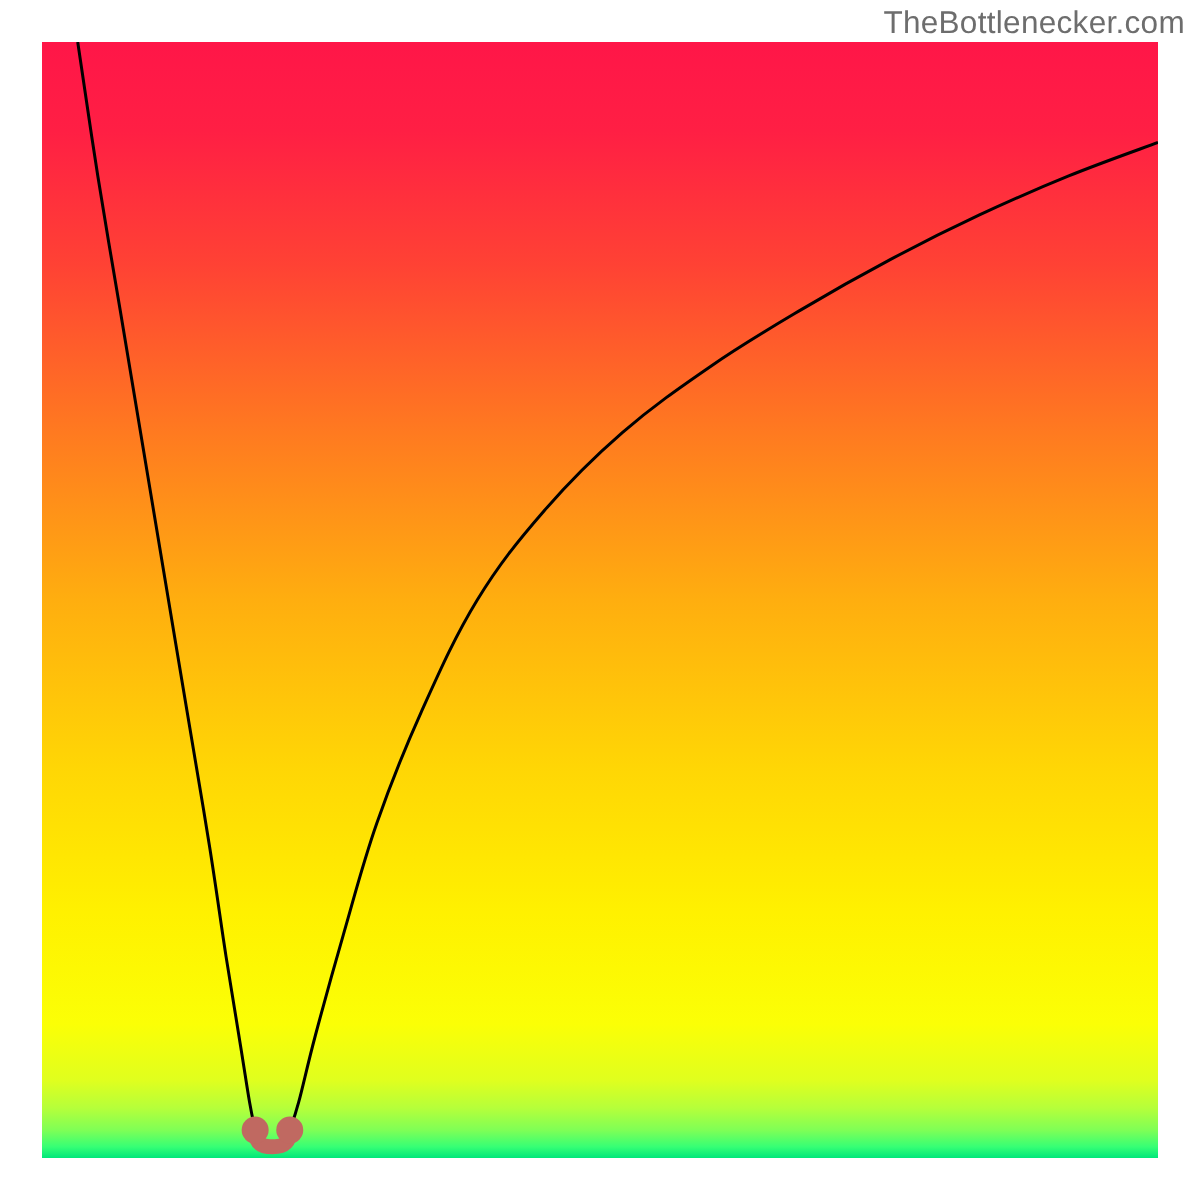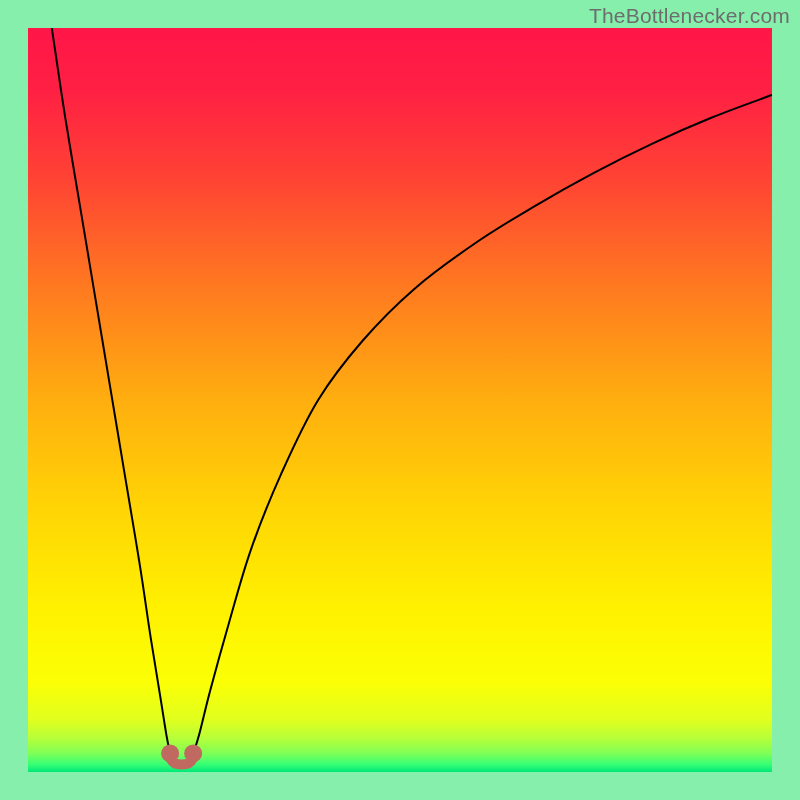--- a/index.html
+++ b/index.html
@@ -7,21 +7,21 @@
     padding: 0;
     width: 800px;
     height: 800px;
     overflow: hidden;
     background: #000;
     font-family: Arial, Helvetica, sans-serif;
   }
   .outer {
     width: 800px;
     height: 800px;
-    background: #86efac;
+    background: #ffffff;
     position: relative;
   }
   .plot-area {
     position: absolute;
     left: 28px;
     top: 28px;
     width: 744px;
     height: 744px;
     overflow: hidden;
   }

